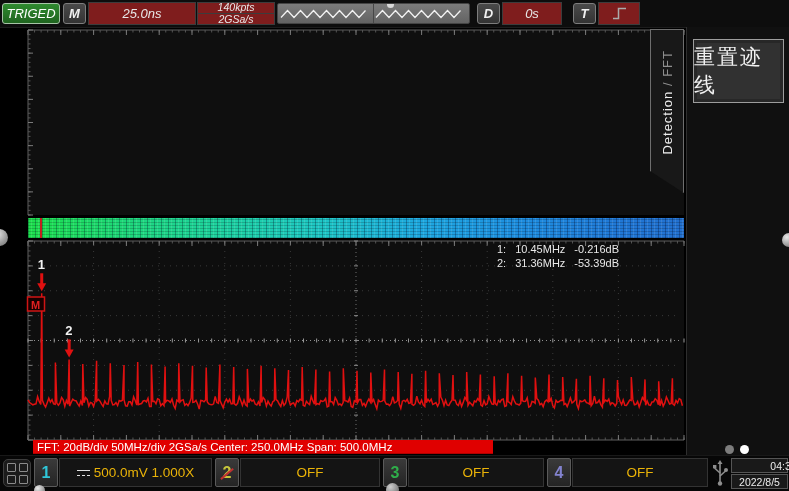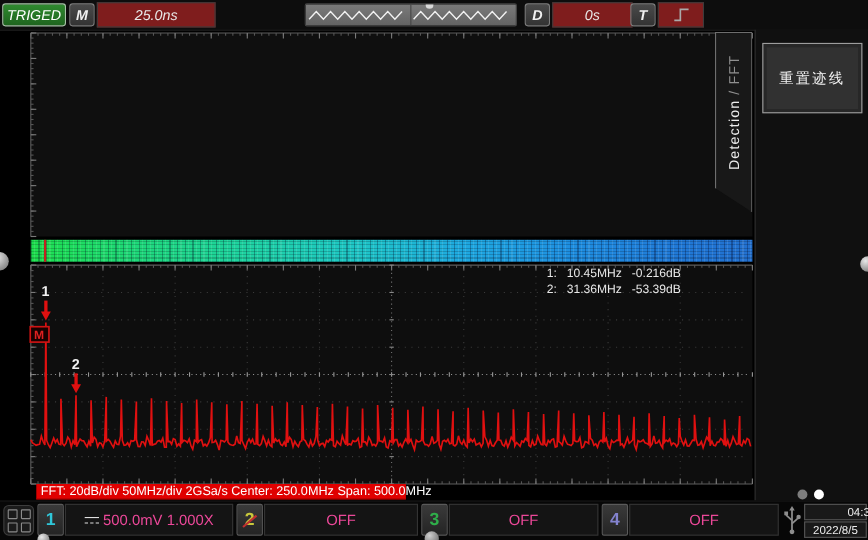--- a/index.html
+++ b/index.html
@@ -26,73 +26,77 @@
   #spectrogram{left:28px;top:218px;width:656px;height:20px;
     background:linear-gradient(90deg,#1ee04e 0%,#1ed878 14%,#1ed2a2 30%,#1ec6c6 45%,#1ea8e0 60%,#1e8ee0 75%,#2078d6 90%,#2270cf 100%);}
   #spectrogram .noise{position:absolute;inset:0;
     background:repeating-linear-gradient(90deg,rgba(0,0,30,.28) 0 1px,transparent 1px 3px,rgba(255,255,255,.10) 3px 4px,transparent 4px 7px),
                repeating-linear-gradient(0deg,rgba(0,0,0,.18) 0 1px,transparent 1px 3px);}
   #spectrogram .marker-line{position:absolute;left:12px;top:0;width:2px;height:20px;background:#c42020;}
   #fft-win{left:28px;top:241px;width:656px;height:199px;background:#0e0e0e;}
   #gfx{left:0;top:0;width:789px;height:491px;pointer-events:none;}
   #readout{left:497px;top:242px;color:#e8e8e8;font-size:11px;line-height:14px;}
   #readout .r-row{display:flex;gap:9px;}
-  #fft-status{left:33px;top:440px;width:336px;height:14px;background:#e00000;color:#fff;font-size:11.5px;
+  #fft-status{left:33px;top:440px;width:460px;height:14px;background:#e00000;color:#fff;font-size:11.5px;
     line-height:14px;padding-left:4px;white-space:nowrap;box-sizing:border-box;border-bottom:1px solid #b00000;}
   
   #right-menu{left:686px;top:27px;width:103px;height:428px;background:#101010;border-left:1px solid #2e2e2e;box-sizing:border-box;}
   .menu-btn{left:6px;width:91px;height:64px;display:flex;align-items:center;justify-content:center;
-    font-size:13px;letter-spacing:2px;box-sizing:border-box;}
+    font-size:21px;letter-spacing:2px;box-sizing:border-box;}
   #btn-reset{top:12px;background:#313131;border:1px solid #9d9d9d;box-shadow:inset 0 0 0 3px #272727;color:#f2f2f2;}
   #btn-back{top:341px;background:#5e5e5e;border:1px solid #ababab;box-shadow:inset 0 0 0 3px #525252;color:#121212;font-size:16px;}
   .page-dot{top:418px;width:9px;height:9px;border-radius:50%;}
   #menu-tab{left:650px;top:29px;width:34px;height:164px;background:#181818;border:1px solid #6e6e6e;
     clip-path:polygon(0 0,100% 0,100% 100%,0 calc(100% - 22px));
     display:flex;align-items:center;justify-content:center;box-sizing:border-box;}
   #menu-tab .vtext{writing-mode:vertical-rl;transform:rotate(180deg);font-size:13px;letter-spacing:1px;padding-top:18px;}
   #menu-tab .t1{color:#ededed;}
   #menu-tab .t2{color:#8f8f8f;}
   
   #bottombar{left:0;top:455px;width:789px;height:36px;background:#070707;border-top:1px solid #181818;box-sizing:border-box;}
   #grid-btn{left:3px;top:3px;width:28px;height:28px;background:#1b1b1b;border:1px solid #3d3d3d;border-radius:5px;
     display:grid;grid-template-columns:9px 9px;grid-template-rows:9px 9px;gap:3px;place-content:center;box-sizing:border-box;}
   #grid-btn i{border:1.5px solid #8b8b8b;border-radius:1px;display:block;box-sizing:border-box;}
   .ch-badge{top:2px;width:24px;height:29px;background:linear-gradient(#3a3a3a,#242424);border:1px solid #5a5a5a;
     border-radius:2px;font-size:16px;font-weight:bold;display:flex;align-items:center;justify-content:center;box-sizing:border-box;}
-  .ch-value{top:2px;height:29px;background:#141414;border:1px solid #333;color:#ec4899;font-size:13.5px;
+  .ch-value{top:2px;height:29px;background:#141414;border:1px solid #333;color:#eab308;font-size:13.5px;
     display:flex;align-items:center;justify-content:center;gap:4px;box-sizing:border-box;white-space:nowrap;}
   .slash{position:absolute;width:16px;height:1.8px;background:#c03030;transform:rotate(-40deg);left:3px;top:14px;}
   #dc-icon{display:inline-block;width:13px;height:10px;position:relative;}
   #dc-icon::before{content:"";position:absolute;left:0;top:2px;width:13px;height:0;border-top:1.6px solid #e0e0e0;}
   #dc-icon::after{content:"";position:absolute;left:0;top:7px;width:13px;height:0;border-top:1.6px dashed #e0e0e0;}
   #usb-icon{left:711px;top:459px;width:18px;height:28px;}
   .time-box{left:731px;width:57px;height:15px;background:#191919;border:1px solid #555;color:#ececec;
     font-size:10.5px;display:flex;align-items:center;justify-content:center;box-sizing:border-box;}
   
   .bezel-dot{border-radius:50%;background:radial-gradient(circle at 35% 30%,#e8e8e8,#9a9a9a 60%,#6a6a6a);}
 </style>
 </head>
 <body>
 
 <div id="screen">
 
   <div id="topbar" class="abs">
     <div id="trig-status" class="abs">TRIGED</div>
     <div class="abs tb-btn" style="left:63px;width:23px;">M</div>
     <div class="abs tb-panel" style="left:88px;width:108px;">25.0ns</div>
+    <div class="abs tb-panel" id="acq-panel" style="left:197px;width:78px;">
+      <div class="row">140kpts</div>
+      <div class="row">2GSa/s</div>
+    </div>
     <div id="wave-preview" class="abs">
       <svg width="191" height="19">
         <polyline id="zig1" fill="none" stroke="#f2f2f2" stroke-width="1.3" points="3,13.5 9.5,6.5 16,13.5 22.5,6.5 29,13.5 35.5,6.5 42,13.5 48.5,6.5 55,13.5 61.5,6.5 68,13.5 74.5,6.5 81,13.5 87.5,6.5"></polyline>
         <polyline id="zig2" fill="none" stroke="#f2f2f2" stroke-width="1.3" points="98,13.5 104.5,6.5 111,13.5 117.5,6.5 124,13.5 130.5,6.5 137,13.5 143.5,6.5 150,13.5 156.5,6.5 163,13.5 169.5,6.5 176,13.5 182.5,6.5"></polyline>
       </svg>
       <div class="divider"></div>
       <div class="pos-marker"></div>
     </div>
     <div class="abs tb-btn" style="left:477px;width:23px;">D</div>
-    <div class="abs tb-panel" style="left:502px;width:73px;">0s</div>
+    <div class="abs tb-panel" style="left:502px;width:60px;">0s</div>
     <div class="abs tb-btn" style="left:573px;width:23px;">T</div>
     <div class="abs tb-panel" style="left:598px;width:42px;">
       <svg width="17" height="15">
         <path d="M2 12.5 H7.5 V2.5 H15" fill="none" stroke="#aaa" stroke-width="1.5"></path>
       </svg>
     </div>
   </div>
 
   <div id="win1" class="abs"></div>
 

